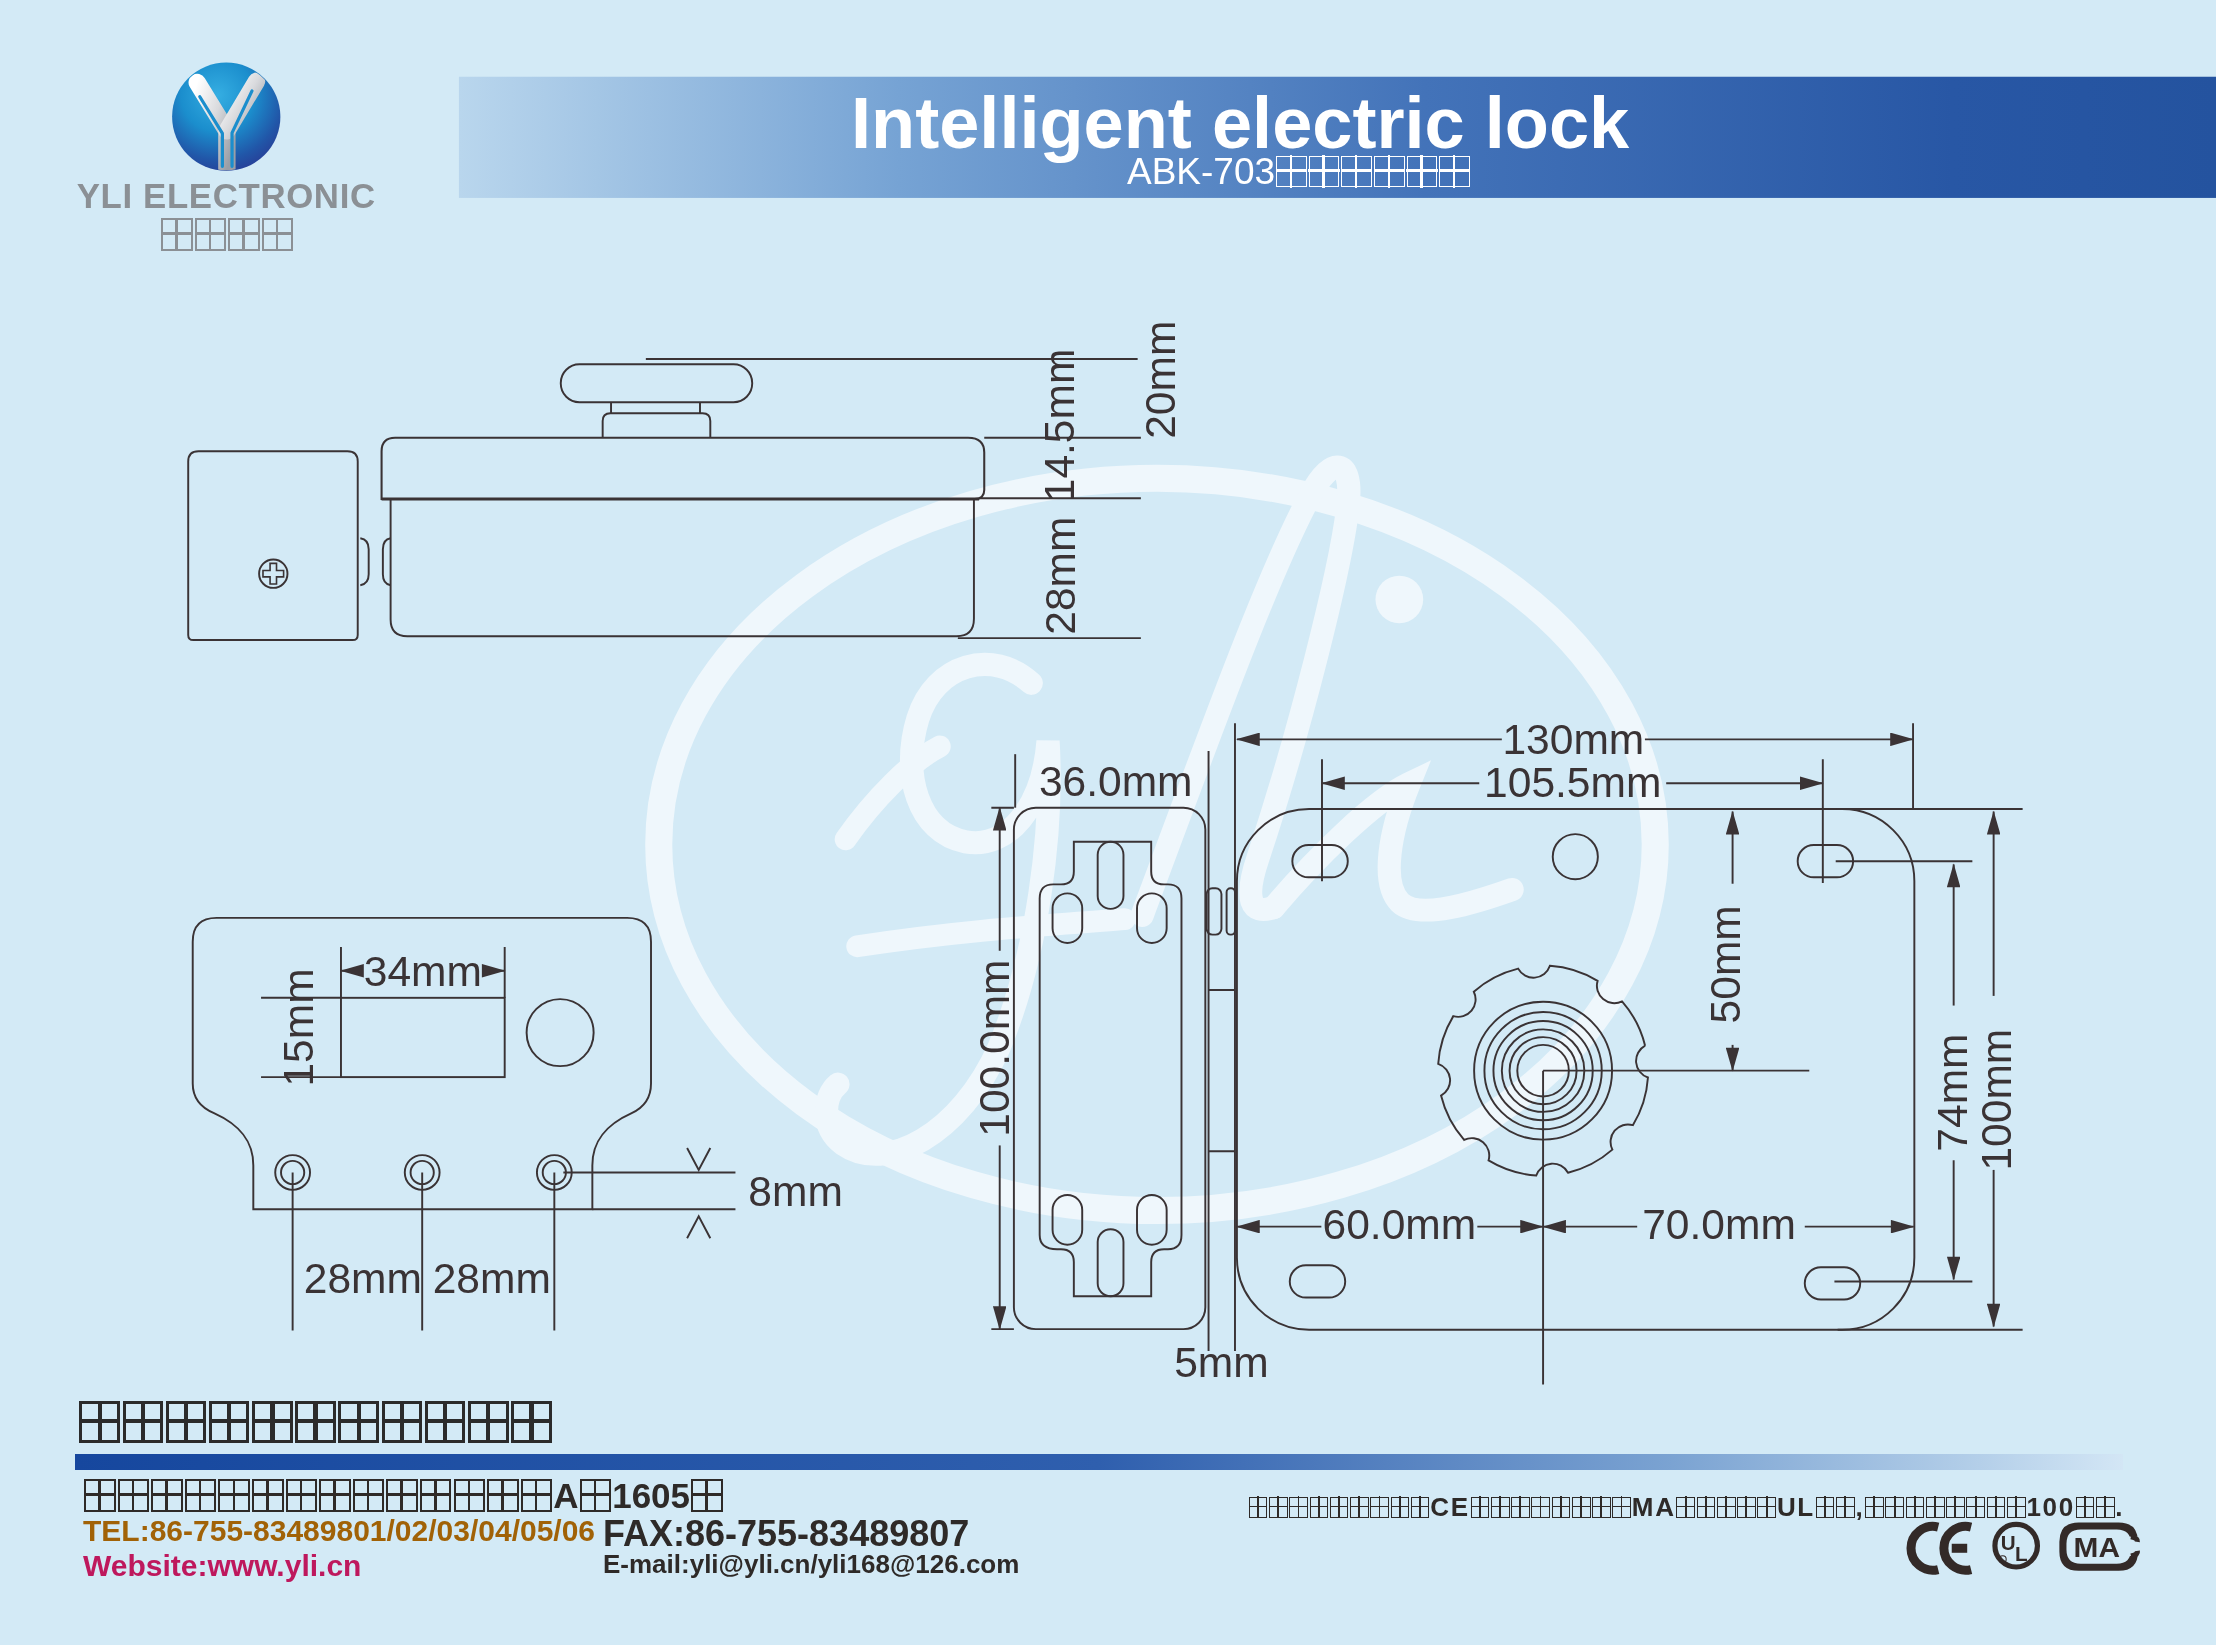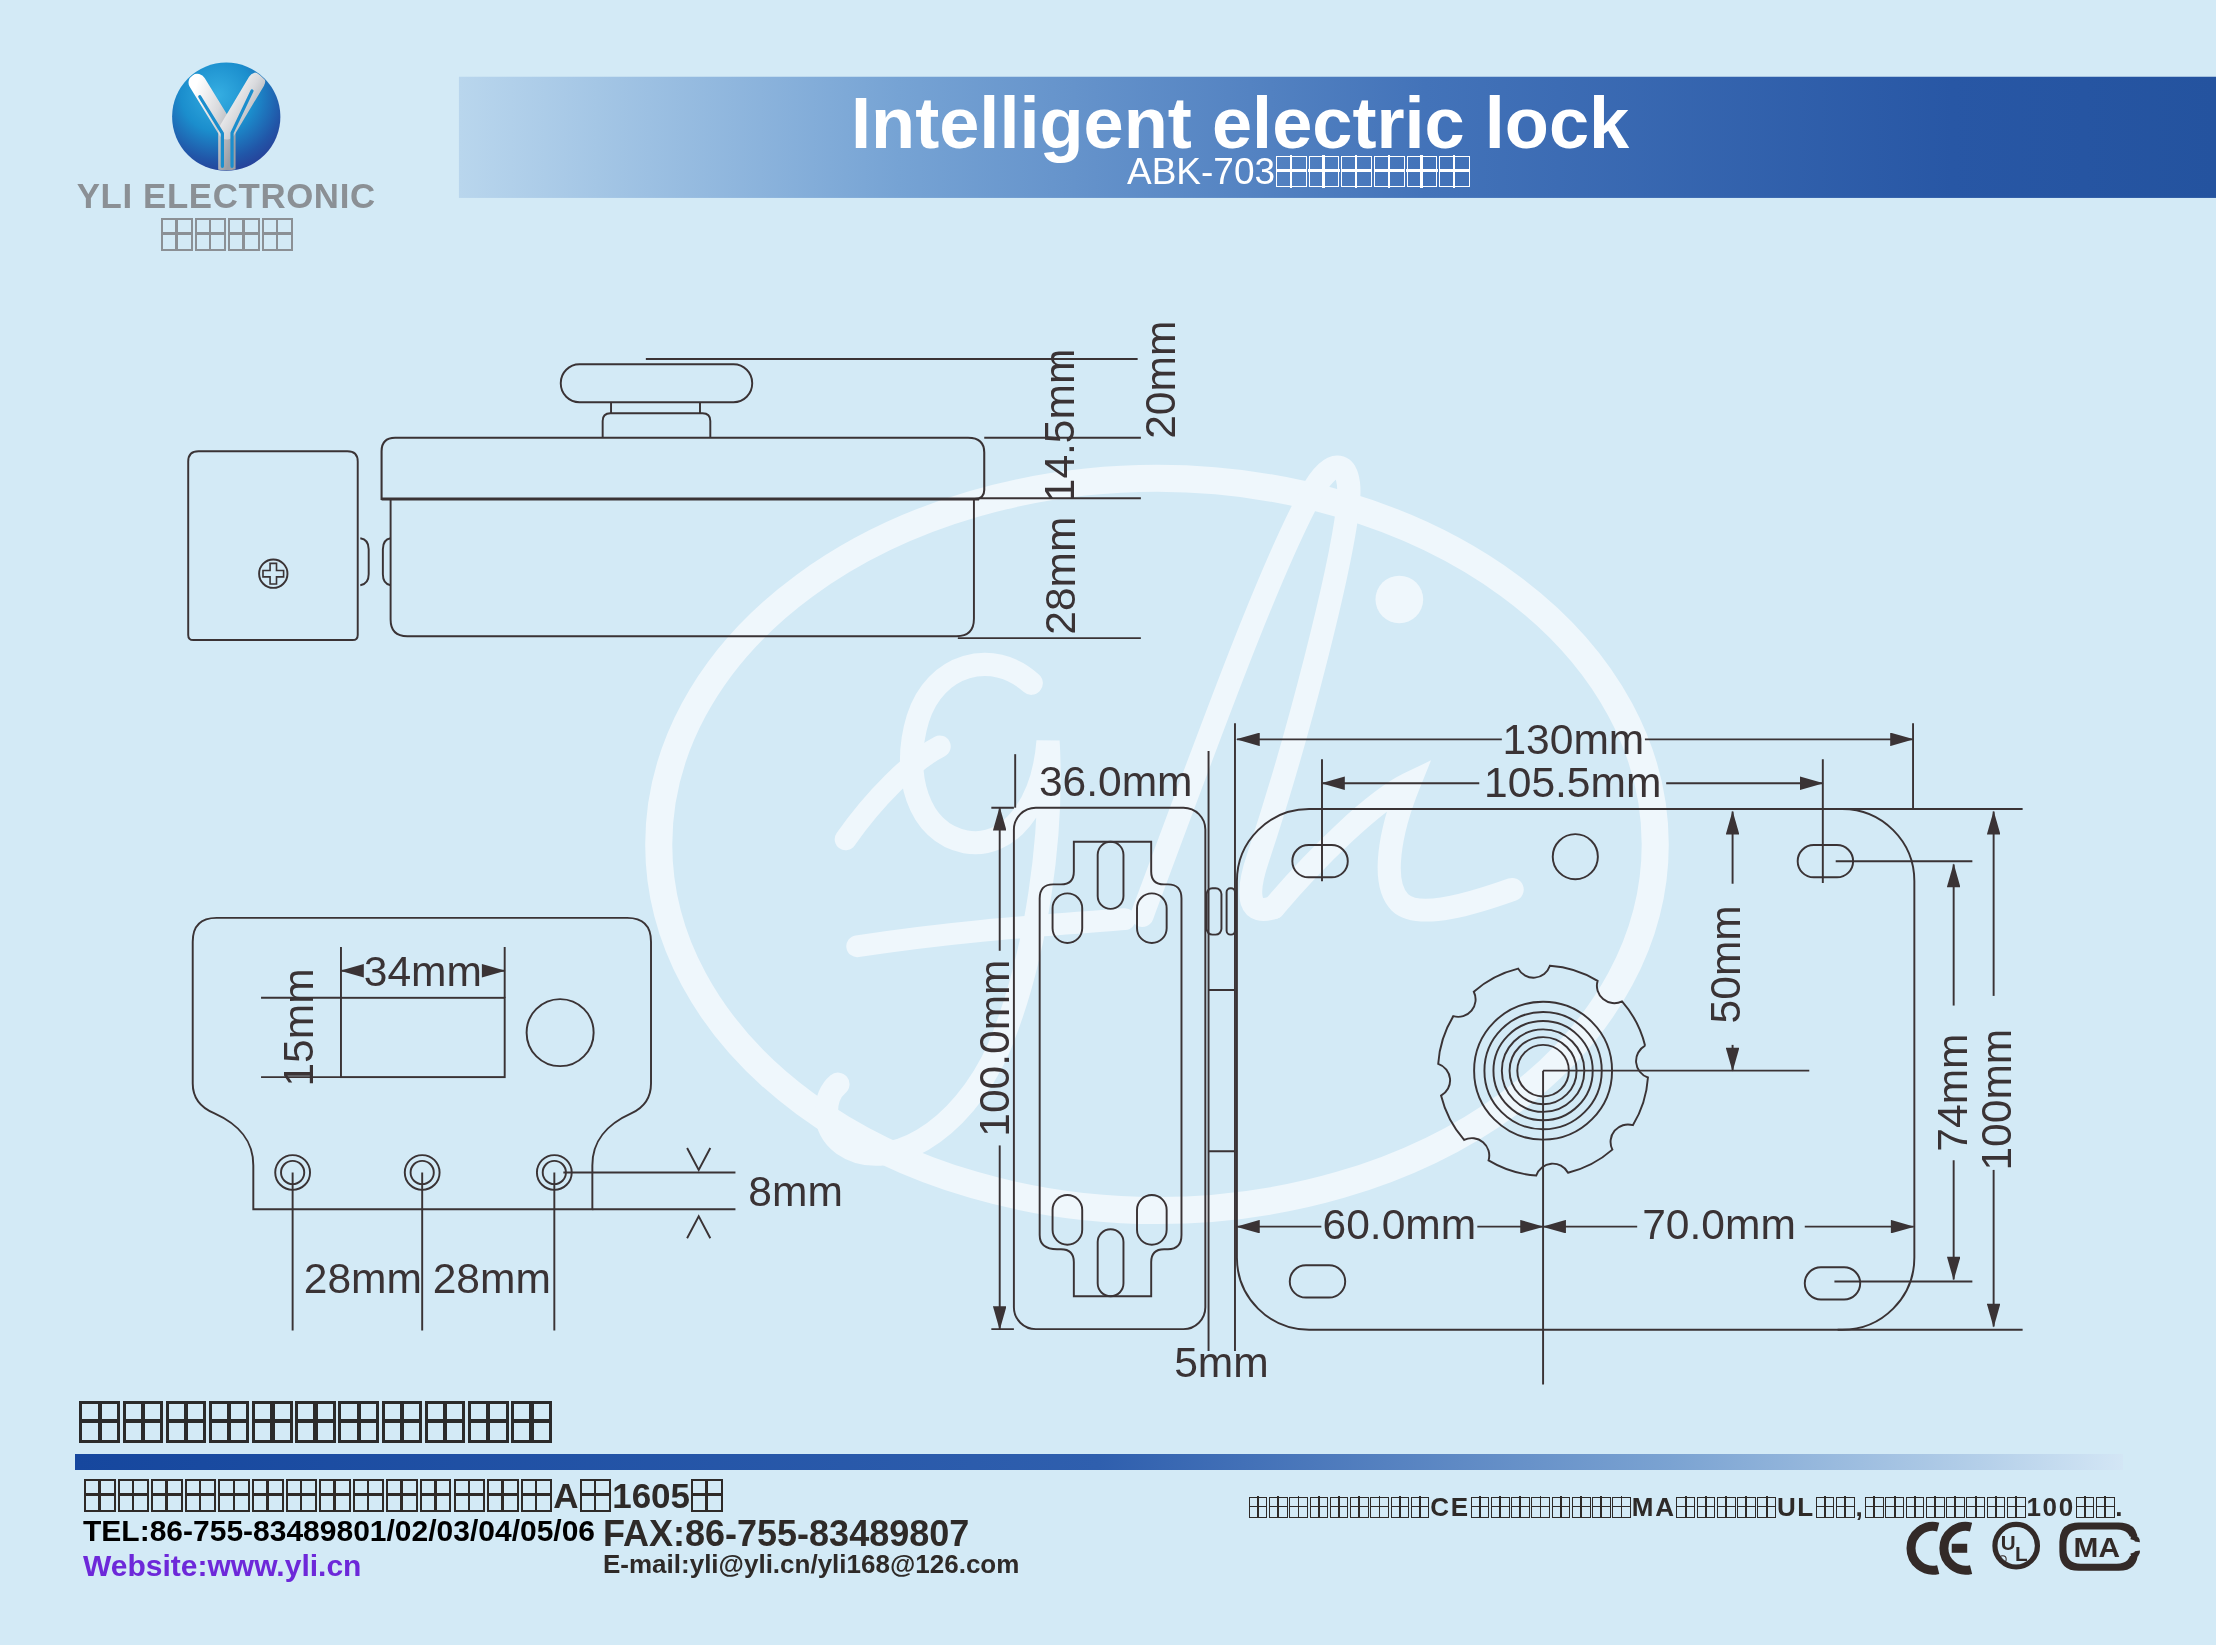--- a/index.html
+++ b/index.html
@@ -296,22 +296,22 @@
 <div class="abs" style="left:1127px;top:153px;color:#ffffff;font-size:37px;line-height:1">ABK-703<span style="font-size:34px"><span class="cj"></span><span class="cj"></span><span class="cj"></span><span class="cj"></span><span class="cj"></span><span class="cj"></span></span></div>
 
 <div class="abs" style="left:160px;top:217px;color:#8b9095;font-size:35px;line-height:1;font-weight:bold"><span class="cj"></span><span class="cj"></span><span class="cj"></span><span class="cj"></span></div>
 
 <div class="abs bb" style="left:78px;top:1400px;color:#2b2b2b;font-size:45px;line-height:1;font-weight:bold"><span class="cj"></span><span class="cj"></span><span class="cj"></span><span class="cj"></span><span class="cj"></span><span class="cj"></span><span class="cj"></span><span class="cj"></span><span class="cj"></span><span class="cj"></span><span class="cj"></span></div>
 
 <div class="abs" style="left:75px;top:1454px;width:2048px;height:15.5px;background:linear-gradient(90deg,#16479e,#2f5fae 50%,#7ba3d2 78%,#b4cfe9 93%,#d3e6f5 100%)"></div>
 
 <div class="abs serif" style="left:83px;top:1478px;color:#2e2a28;font-size:35px;line-height:1;font-weight:bold"><span class="cj"></span><span class="cj"></span><span class="cj"></span><span class="cj"></span><span class="cj"></span><span class="cj"></span><span class="cj"></span><span class="cj"></span><span class="cj"></span><span class="cj"></span><span class="cj"></span><span class="cj"></span><span class="cj"></span><span class="cj"></span>A<span class="cj"></span>1605<span class="cj"></span></div>
 
-<div class="abs serif" style="left:83px;top:1516px;color:#000000;font-size:30px;line-height:1;font-weight:bold">TEL:86-755-83489801/02/03/04/05/06</div>
+<div class="abs serif" style="left:83px;top:1516px;color:#a16207;font-size:30px;line-height:1;font-weight:bold">TEL:86-755-83489801/02/03/04/05/06</div>
 
 <div class="abs serif" style="left:603px;top:1516px;color:#2e2a28;font-size:36px;line-height:1;font-weight:bold">FAX:86-755-83489807</div>
 
-<div class="abs serif" style="left:83px;top:1551px;color:#6d28d9;font-size:30px;line-height:1;font-weight:bold">Website:www.yli.cn</div>
+<div class="abs serif" style="left:83px;top:1551px;color:#be185d;font-size:30px;line-height:1;font-weight:bold">Website:www.yli.cn</div>
 
 <div class="abs serif" style="left:603px;top:1551px;color:#2e2a28;font-size:26px;line-height:1;font-weight:bold">E-mail:yli@yli.cn/yli168@126.com</div>
 
 <div class="abs serif" style="left:1248px;top:1494px;color:#2e2a28;font-size:26px;line-height:1;font-weight:bold;letter-spacing:1.7px"><span class="cj2"></span><span class="cj2"></span><span class="cj2"></span><span class="cj2"></span><span class="cj2"></span><span class="cj2"></span><span class="cj2"></span><span class="cj2"></span><span class="cj2"></span>CE<span class="cj2"></span><span class="cj2"></span><span class="cj2"></span><span class="cj2"></span><span class="cj2"></span><span class="cj2"></span><span class="cj2"></span><span class="cj2"></span>MA<span class="cj2"></span><span class="cj2"></span><span class="cj2"></span><span class="cj2"></span><span class="cj2"></span>UL<span class="cj2"></span><span class="cj2"></span>,<span class="cj2"></span><span class="cj2"></span><span class="cj2"></span><span class="cj2"></span><span class="cj2"></span><span class="cj2"></span><span class="cj2"></span><span class="cj2"></span>100<span class="cj2"></span><span class="cj2"></span>.</div>
 
 
 </body></html>

